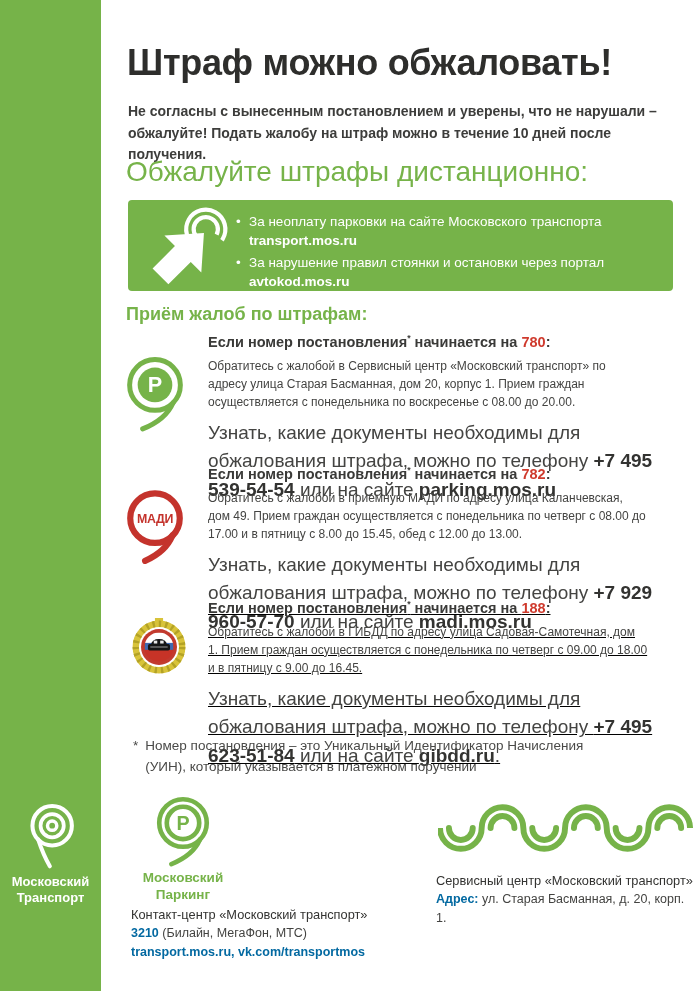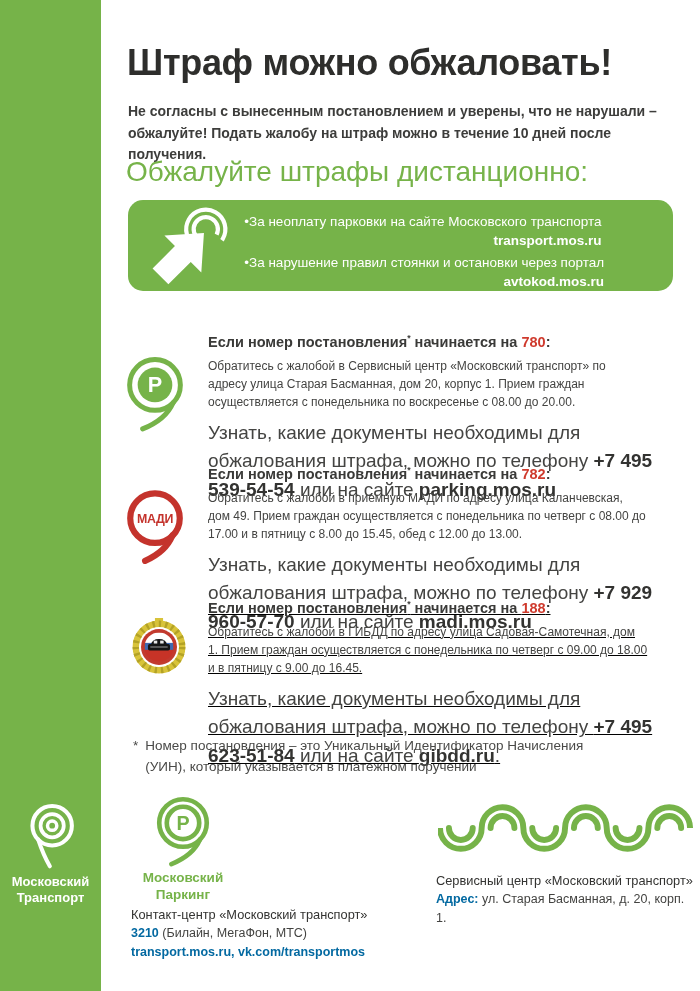--- a/index.html
+++ b/index.html
@@ -12,21 +12,21 @@
   .mt-logo { position:absolute; left:0; top:800px; width:101px; display:flex; flex-direction:column; align-items:center; }
   .mt-logo svg { width:58px; height:70px; }
   .mt-logo-text { margin-top:4px; color:#fff; font-weight:bold; font-size:13px; line-height:1.25; text-align:center; }
 
   
   .title { position:absolute; left:127px; top:42px; font-size:36px; font-weight:bold; color:#2e2e2c; letter-spacing:-0.3px; }
   .intro { position:absolute; left:128px; top:101px; width:545px; font-size:14px; line-height:1.55; color:#3d3d3b; font-weight:bold; }
   .remote-heading { position:absolute; left:126px; top:156px; font-size:28px; font-weight:normal; color:#76b349; }
 
   
-  .remote-box { position:absolute; left:128px; top:200px; width:545px; height:91px; background:#76b349; border-radius:15px;text-align:right; }
+  .remote-box { position:absolute; left:128px; top:200px; width:545px; height:91px; background:#76b349; border-radius:4px; }
   .click-icon { position:absolute; left:14px; top:5px; width:94px; height:82px; }
   .bullet-list { position:absolute; left:108px; top:12px; width:430px; color:#fff; font-size:13.5px; line-height:1.42; }
   .bullet { display:flex; margin-bottom:3px; }
   .bullet .dot { width:13px; flex:0 0 13px; }
   .bullet .dot::before { content:"•"; }
   .bullet .b-link { font-weight:bold; display:block; }
 
   .complaints-heading { position:absolute; left:126px; top:304px; font-size:18px; font-weight:bold; color:#76b349; }
 
   
@@ -93,20 +93,21 @@
       <div class="bullet">
         <span class="dot"></span>
         <span>
           <span>За нарушение правил стоянки и остановки через портал</span>
           <span class="b-link">avtokod.mos.ru</span>
         </span>
       </div>
     </div>
   </div>
 
+  <h3 class="complaints-heading">Приём жалоб по штрафам:</h3>
 
   <div class="section sec-1">
     <span class="icon">
       <svg viewBox="0 0 100 126" width="62" height="78">
         <circle cx="50" cy="50" r="41" fill="none" stroke="#76b349" stroke-width="8"></circle>
         <path d="M79,79 C70,100 52,112 30,121" fill="none" stroke="#76b349" stroke-width="8" stroke-linecap="round"></path>
         <circle cx="50" cy="50" r="28" fill="#76b349"></circle>
         <text x="50" y="62" font-size="35" font-weight="bold" fill="#fff" text-anchor="middle" font-family="Liberation Sans, sans-serif">P</text>
       </svg>
     </span>

